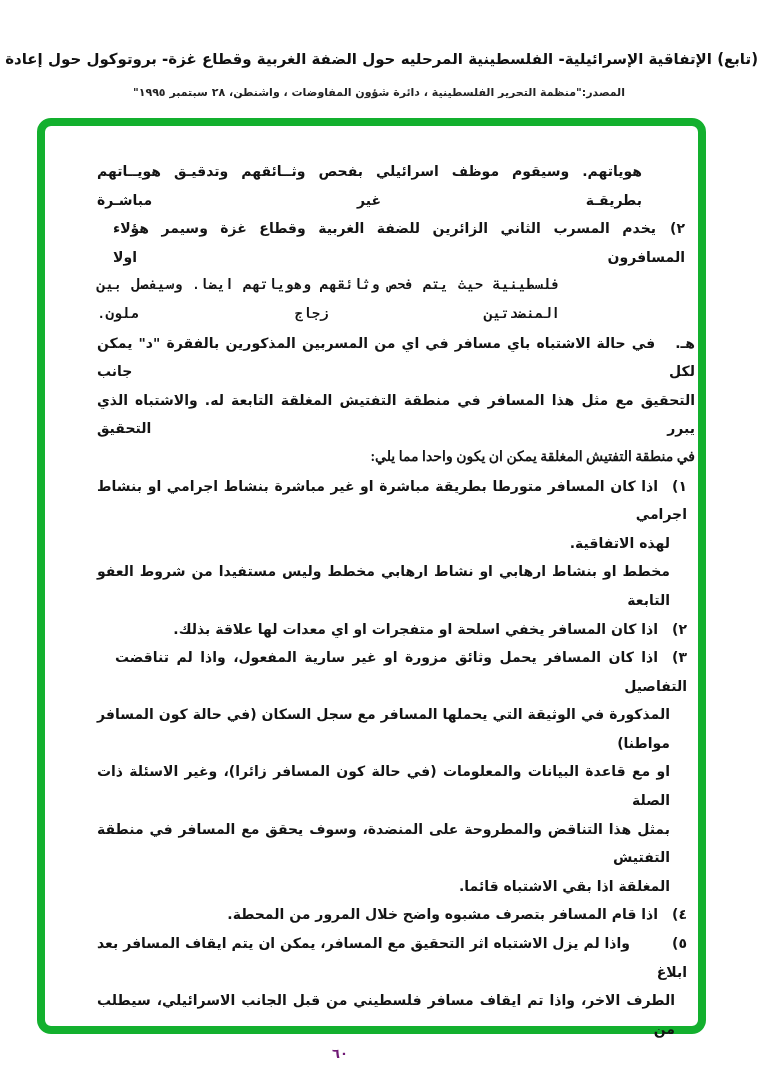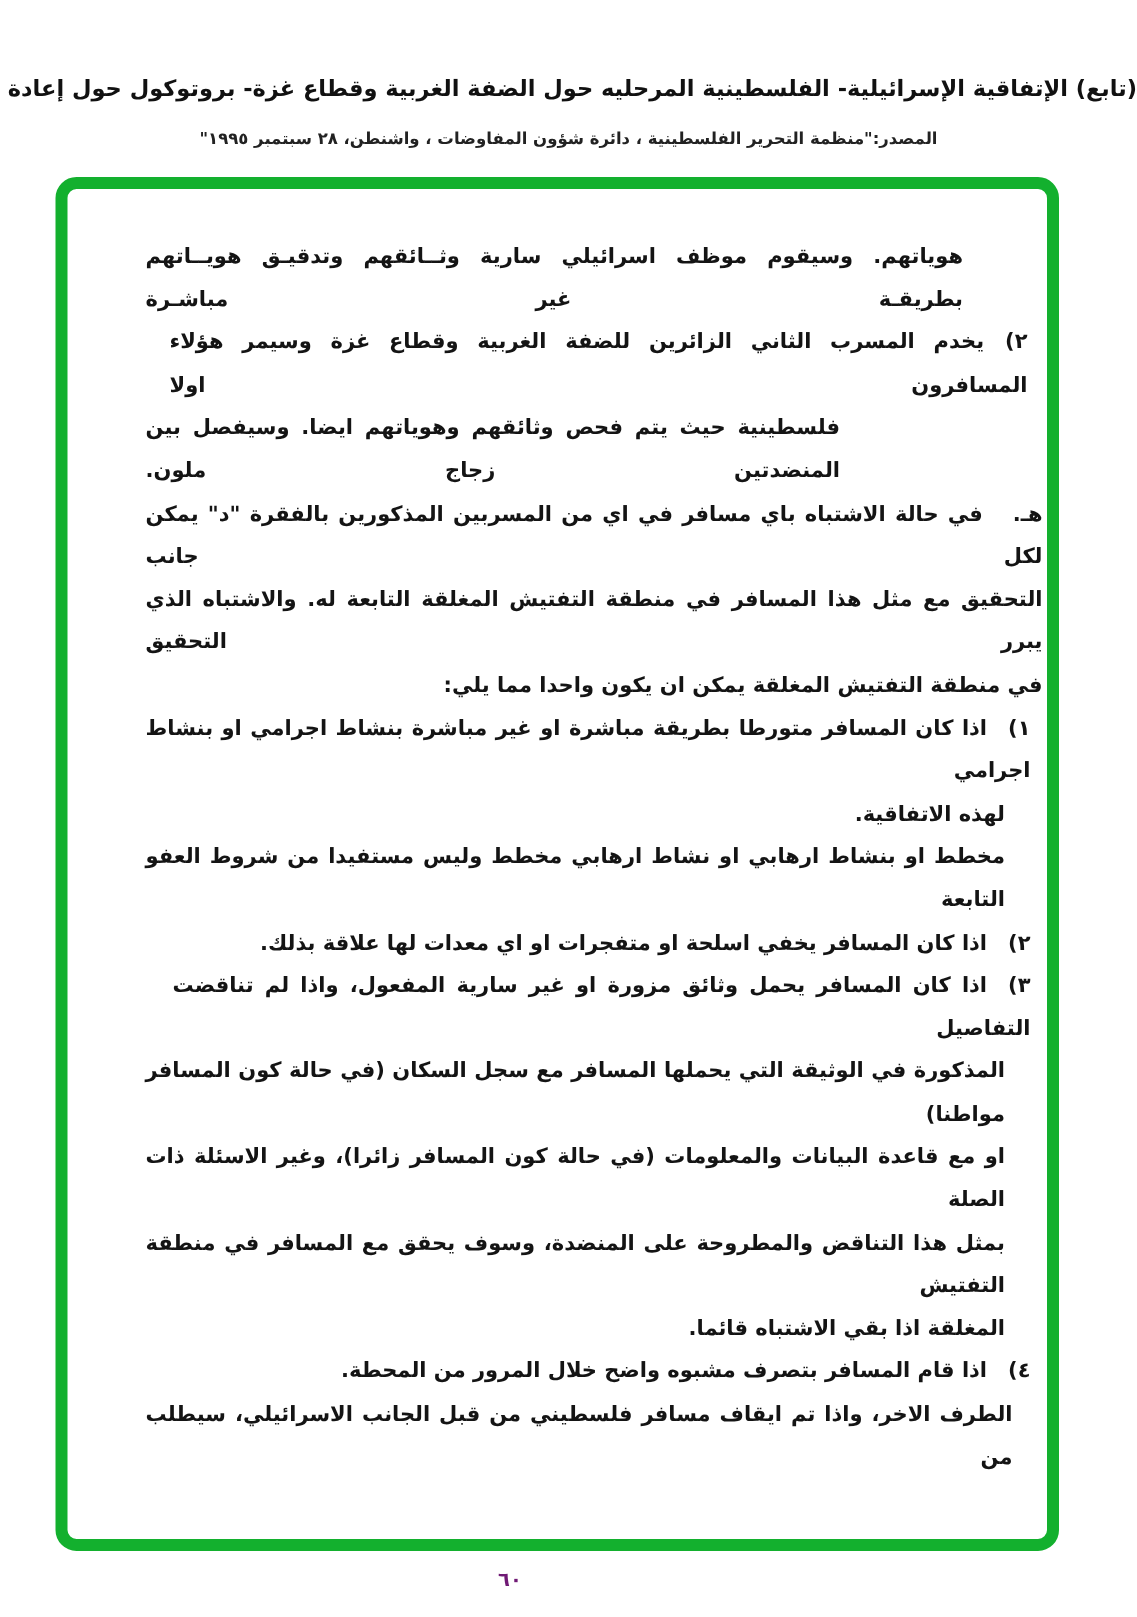--- a/index.html
+++ b/index.html
@@ -71,34 +71,35 @@
 
 <div class="page">
 
   <div class="doc-title">(تابع) الإتفاقية الإسرائيلية- الفلسطينية المرحليه حول الضفة الغربية وقطاع غزة- بروتوكول حول إعادة الإنتشار والترتيبات الامنية</div>
 
   <div class="doc-source">المصدر:"منظمة التحرير الفلسطينية ، دائرة شؤون المفاوضات ، واشنطن، ٢٨ سبتمبر ١٩٩٥"</div>
 
   <div class="green-frame" style="border-color: rgb(19, 176, 46);"></div>
 
   <div class="text-area" id="lines">
-      <div class="line fill" style="padding-right: 53px;">هوياتهم. وسيقوم موظف اسرائيلي سارية وثــائقهم وتدقيـق هويــاتهم بطريقـة غير مباشـرة</div>
+      <div class="line fill" style="padding-right: 53px;">هوياتهم. وسيقوم موظف اسرائيلي بفحص وثــائقهم وتدقيـق هويــاتهم بطريقـة غير مباشـرة</div>
       <div class="line fill" style="padding-right: 10px; margin-left: 16px;"><span class="marker" style="margin-left: 14px;">٢)</span>يخدم المسرب الثاني الزائرين للضفة الغربية وقطاع غزة وسيمر هؤلاء المسافرون اولا</div>
-      <div class="line fill" style="padding-right: 135px;">فلسطينية حيث يتم فحص وثائقهم وهوياتهم ايضا. وسيفصل بين المنضدتين زجاج ملون.</div>
+      <div class="line fill" style="padding-right: 135px; font-family: Liberation Mono, monospace;">فلسطينية حيث يتم فحص وثائقهم وهوياتهم ايضا. وسيفصل بين المنضدتين زجاج ملون.</div>
       <div class="line fill" style="padding-right: 0px;"><span class="marker" style="margin-left: 20px;">هـ.</span>في حالة الاشتباه باي مسافر في اي من المسربين المذكورين بالفقرة "د" يمكن لكل جانب</div>
       <div class="line fill" style="padding-right: 0px;">التحقيق مع مثل هذا المسافر في منطقة التفتيش المغلقة التابعة له. والاشتباه الذي يبرر التحقيق</div>
-      <div class="line" style="padding-right: 0px;">في منطقة التفتيش المغلقة يمكن ان يكون واحدا مما يلي:</div>
+      <div class="line" style="padding-right: 0px; font-family: Liberation Serif, serif;">في منطقة التفتيش المغلقة يمكن ان يكون واحدا مما يلي:</div>
       <div class="line fill" style="padding-right: 8px;"><span class="marker" style="margin-left: 14px;">١)</span>اذا كان المسافر متورطا بطريقة مباشرة او غير مباشرة بنشاط اجرامي او بنشاط اجرامي</div>
       <div class="line" style="padding-right: 25px;">لهذه الاتفاقية.</div>
       <div class="line fill" style="padding-right: 25px;">مخطط او بنشاط ارهابي او نشاط ارهابي مخطط وليس مستفيدا من شروط العفو التابعة</div>
       <div class="line" style="padding-right: 8px;"><span class="marker" style="margin-left: 14px;">٢)</span>اذا كان المسافر يخفي اسلحة او متفجرات او اي معدات لها علاقة بذلك.</div>
       <div class="line fill" style="padding-right: 8px; margin-left: 18px;"><span class="marker" style="margin-left: 14px;">٣)</span>اذا كان المسافر يحمل وثائق مزورة او غير سارية المفعول، واذا لم تناقضت التفاصيل</div>
       <div class="line fill" style="padding-right: 25px;">المذكورة في الوثيقة التي يحملها المسافر مع سجل السكان (في حالة كون المسافر مواطنا)</div>
       <div class="line fill" style="padding-right: 25px;">او مع قاعدة البيانات والمعلومات (في حالة كون المسافر زائرا)، وغير الاسئلة ذات الصلة</div>
       <div class="line fill" style="padding-right: 25px;">بمثل هذا التناقض والمطروحة على المنضدة، وسوف يحقق مع المسافر في منطقة التفتيش</div>
       <div class="line" style="padding-right: 25px;">المغلقة اذا بقي الاشتباه قائما.</div>
       <div class="line" style="padding-right: 8px;"><span class="marker" style="margin-left: 14px;">٤)</span>اذا قام المسافر بتصرف مشبوه واضح خلال المرور من المحطة.</div>
+      <div class="line fill" style="padding-right: 8px;"><span class="marker" style="margin-left: 42px;">٥)</span>واذا لم يزل الاشتباه اثر التحقيق مع المسافر، يمكن ان يتم ايقاف المسافر بعد ابلاغ</div>
       <div class="line fill" style="padding-right: 20px;">الطرف الاخر، واذا تم ايقاف مسافر فلسطيني من قبل الجانب الاسرائيلي، سيطلب من</div>
     </div>
 
   <div class="page-number">٦٠</div>
 
 </div>
 
 </body></html>

